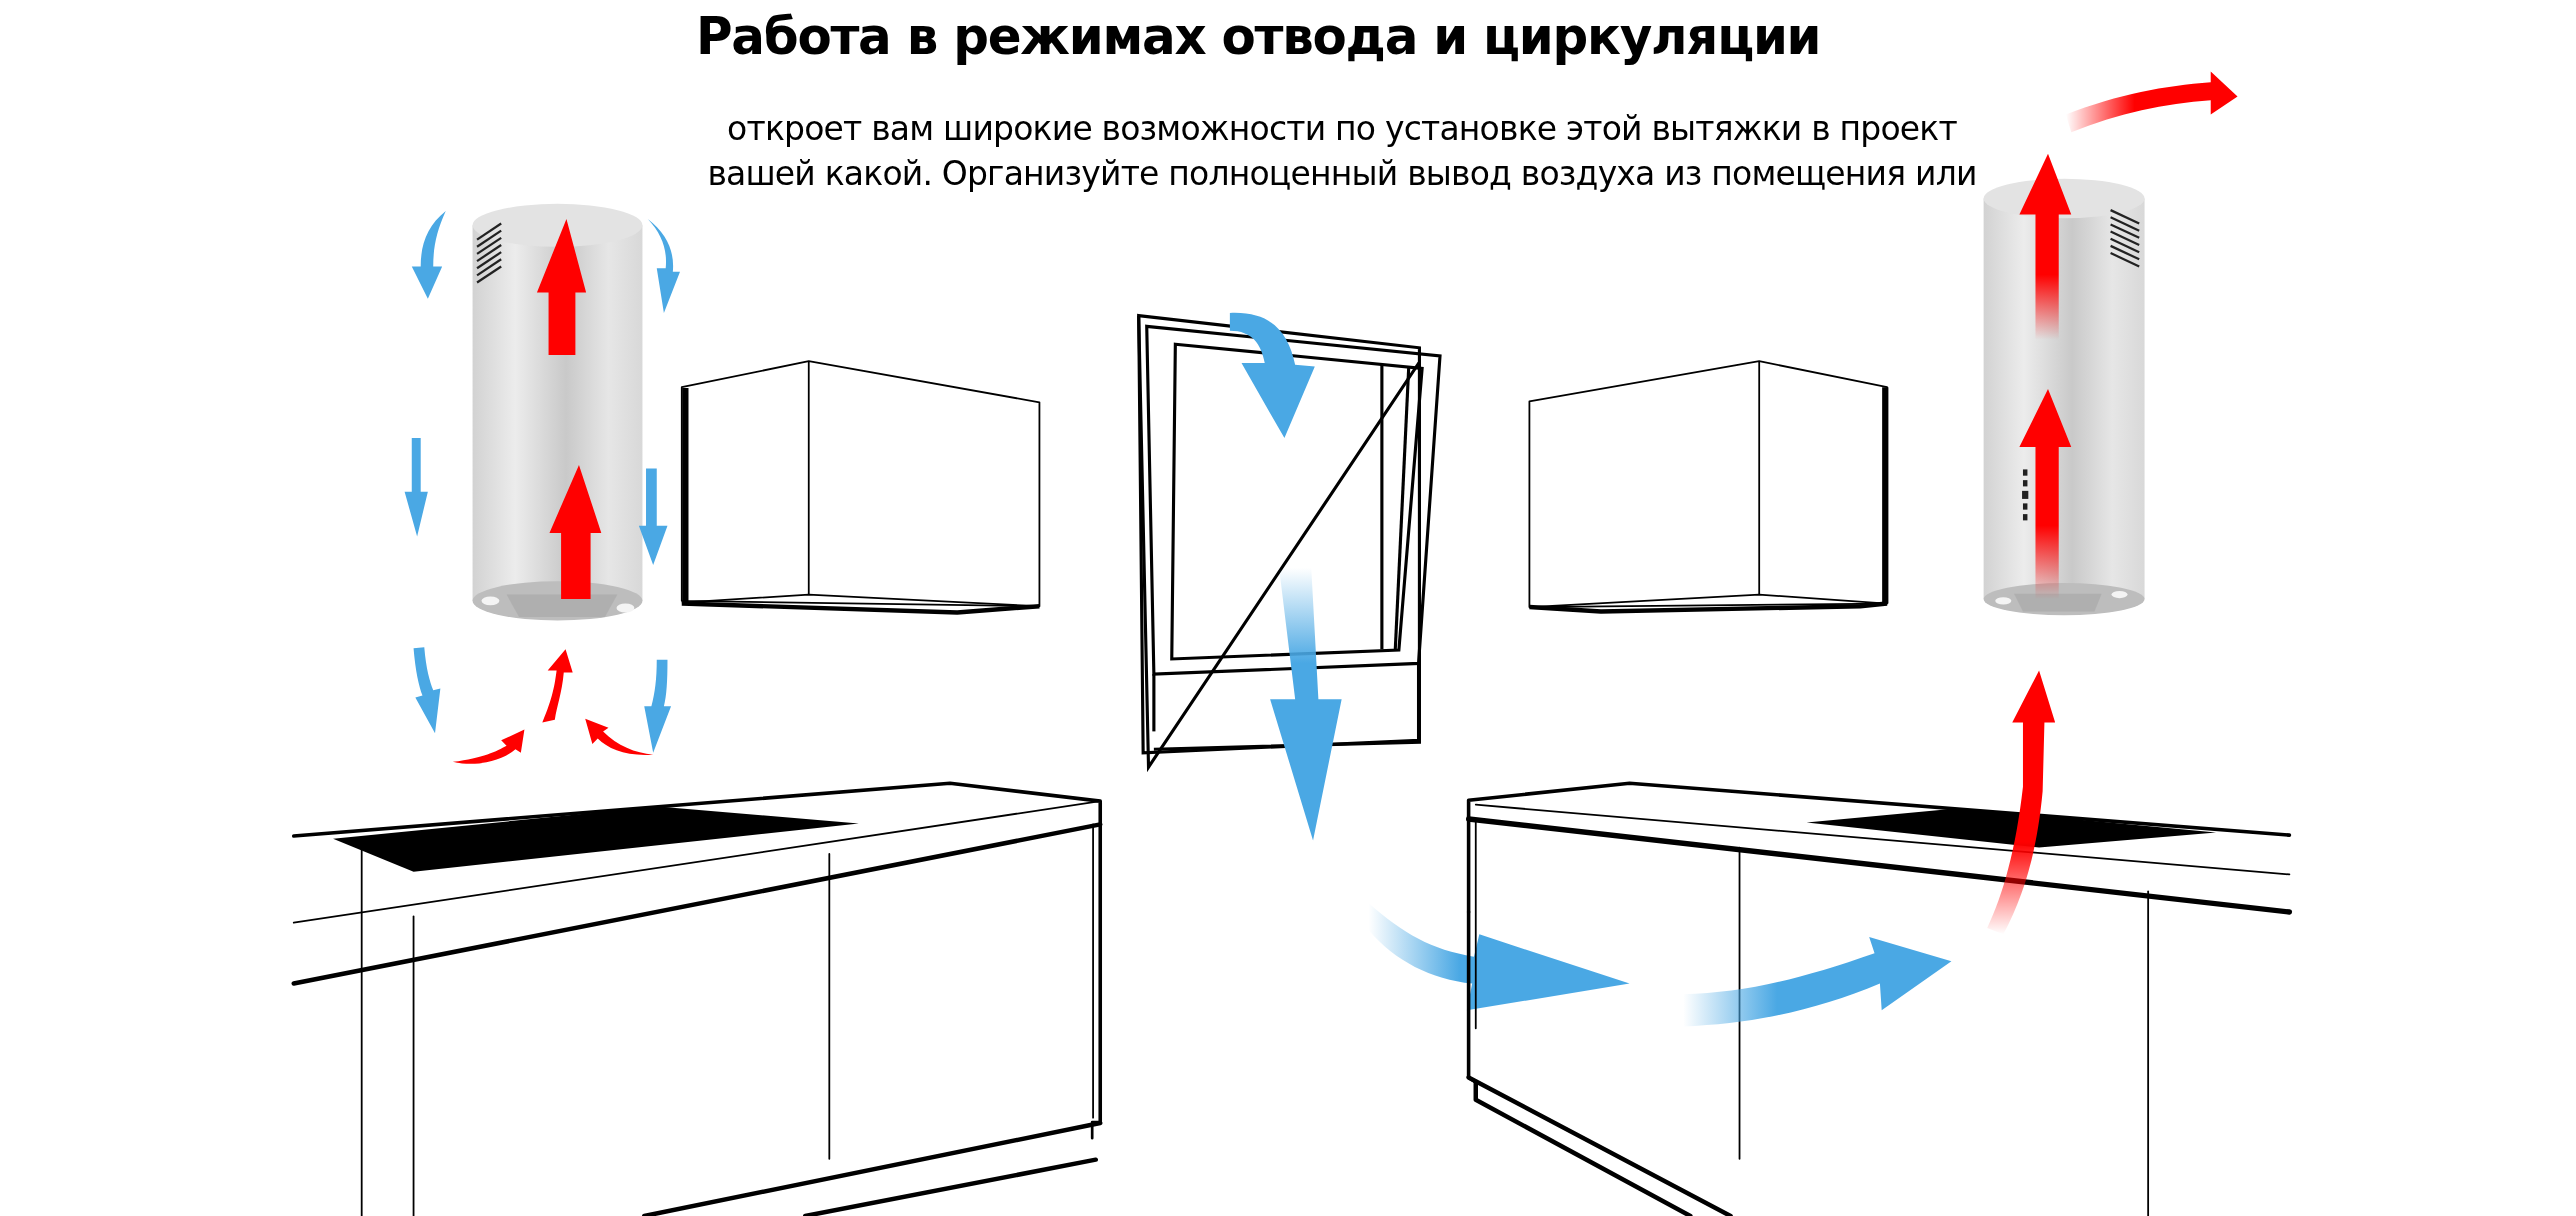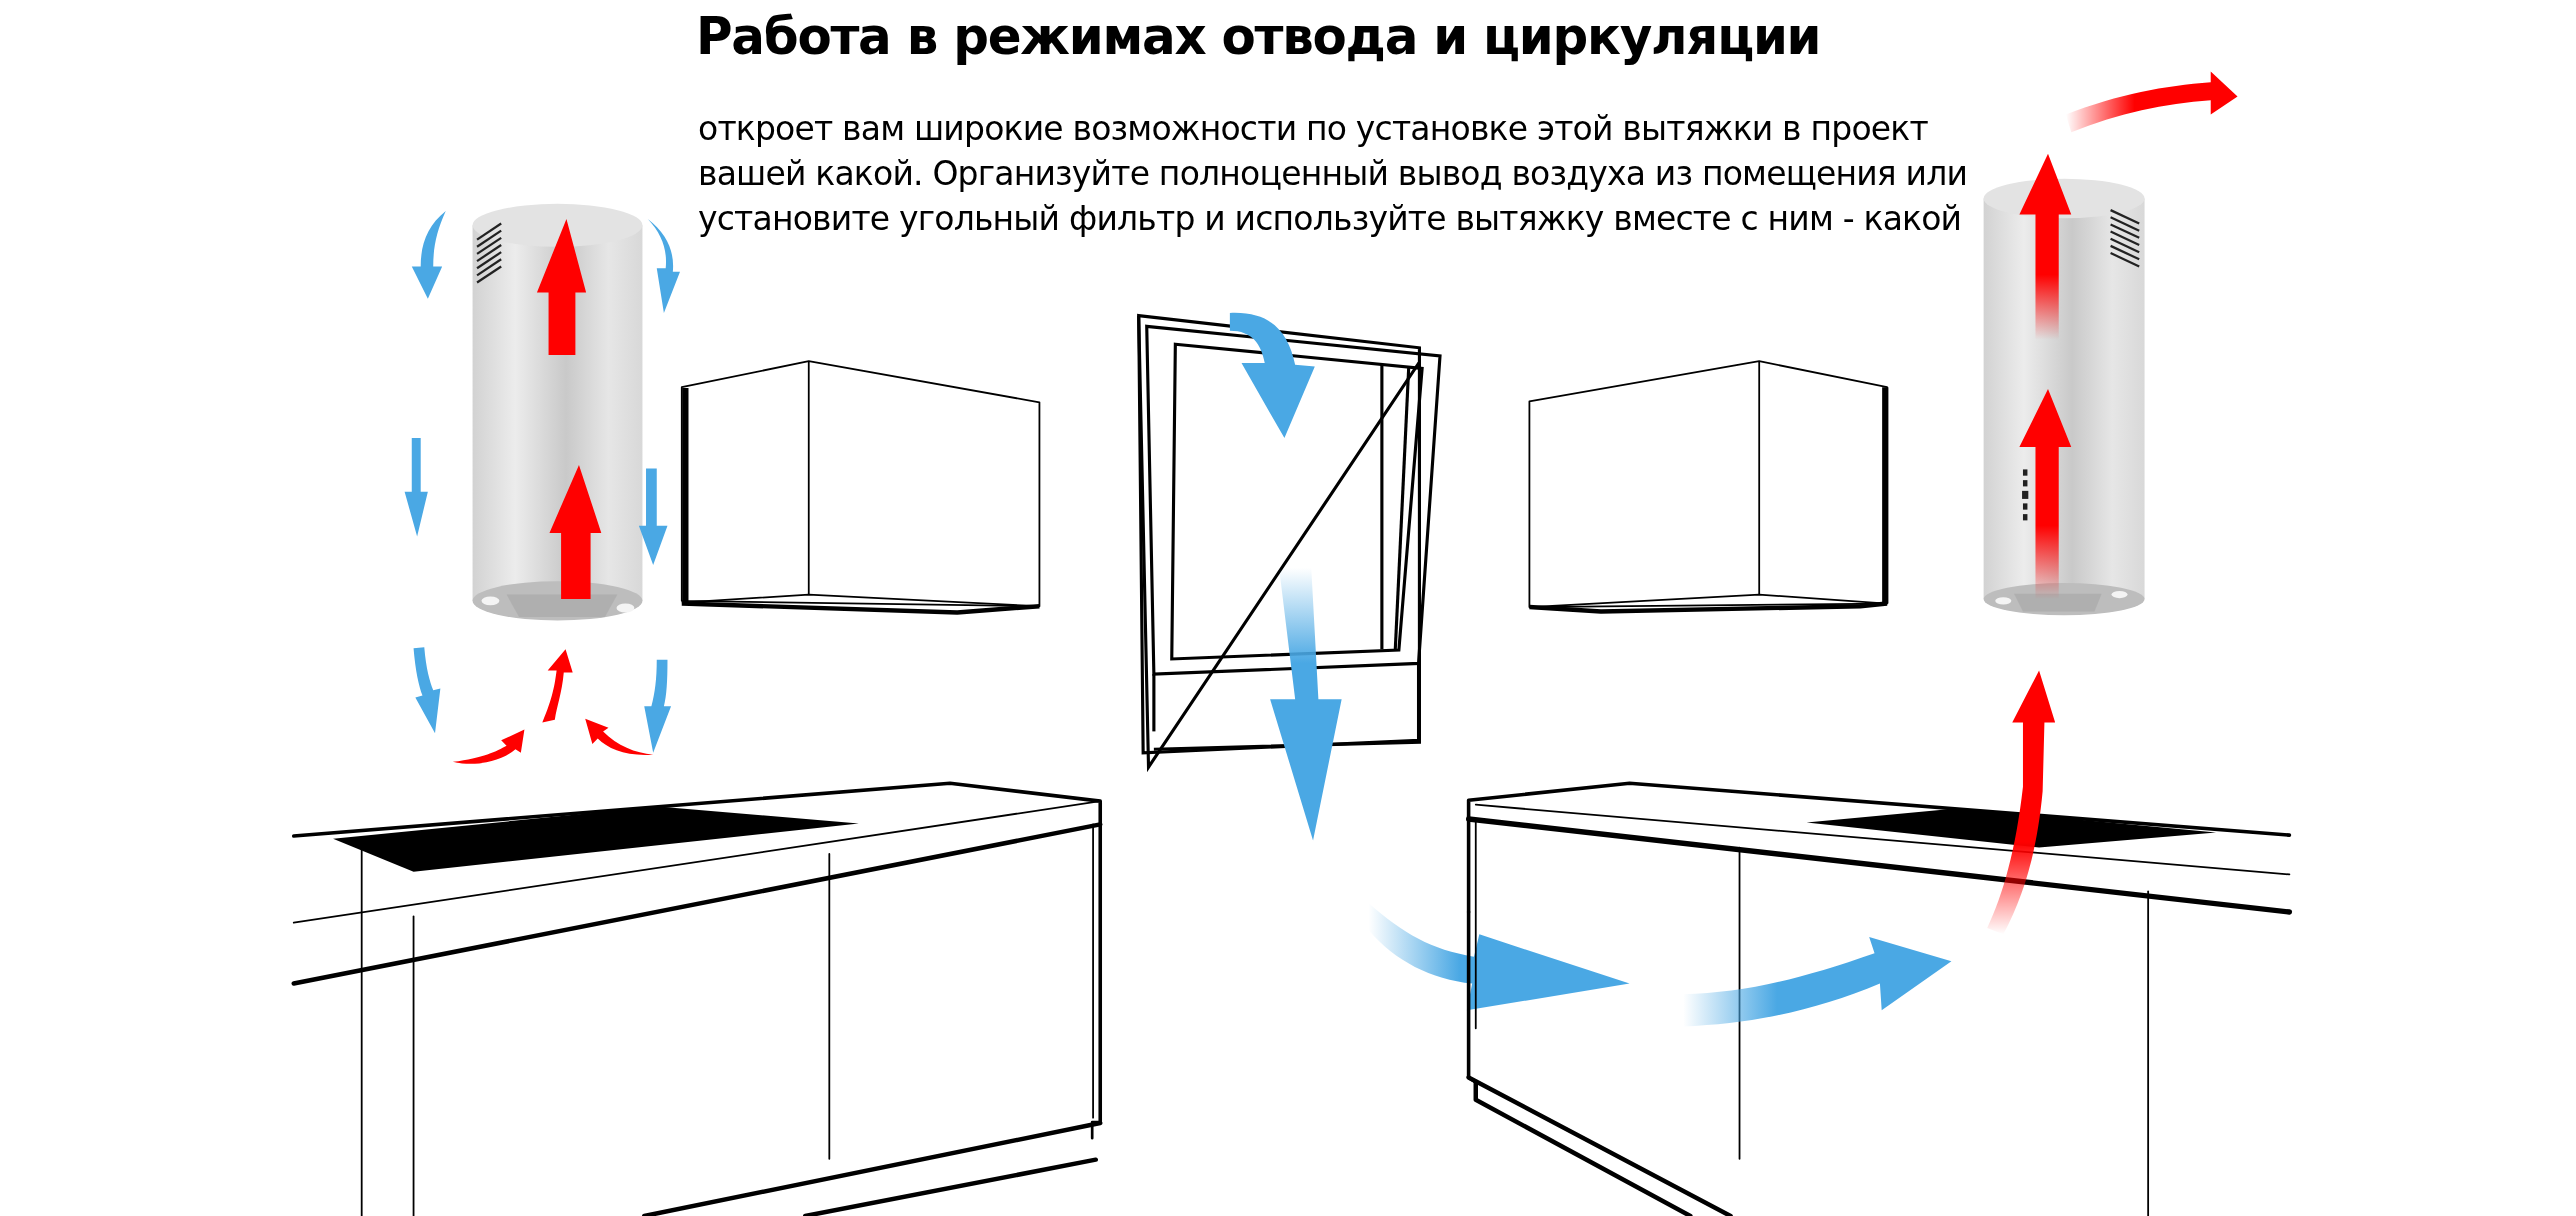--- a/index.html
+++ b/index.html
@@ -8,32 +8,31 @@
       position: absolute; left: 696px; top: 3.6px;
       font-family: "DejaVu Sans", sans-serif; font-weight: bold;
       font-size: 52px; letter-spacing: -1.3px; line-height: 64px;
       transform: scaleX(0.96); transform-origin: left top; white-space: nowrap;
     }
     .desc {
       position: absolute; left: 698px; top: 106px; width: 1288px;
       font-family: "DejaVu Sans", sans-serif; font-size: 33px;
       letter-spacing: -0.8px; line-height: 45px;
     }
-    .desc .line { display: block; white-space: nowrap; }
+    .desc .line { display: block; white-space: nowrap; text-align: center; }
     svg.scene { position: absolute; left: 0; top: 0; }
   </style>
 </head>
 <body>
 
 <div class="title">Работа в режимах отвода и циркуляции</div>
 
 <div class="desc">
   <span class="line">откроет вам широкие возможности по установке этой вытяжки в проект</span>
   <span class="line">вашей какой. Организуйте полноценный вывод воздуха из помещения или</span>
-  <span class="line">установите угольный фильтр и используйте вытяжку вместе с ним - какой</span>
 </div>
 
 <svg class="scene" width="2576" height="1216" viewBox="0 0 2880 1360">
   <defs>
     <linearGradient id="hoodGrad" x1="0" y1="0" x2="1" y2="0">
       <stop offset="0" stop-color="#d2d2d2"></stop>
       <stop offset="0.25" stop-color="#ececec"></stop>
       <stop offset="0.55" stop-color="#c9c9c9"></stop>
       <stop offset="0.8" stop-color="#e6e6e6"></stop>
       <stop offset="1" stop-color="#d8d8d8"></stop>

